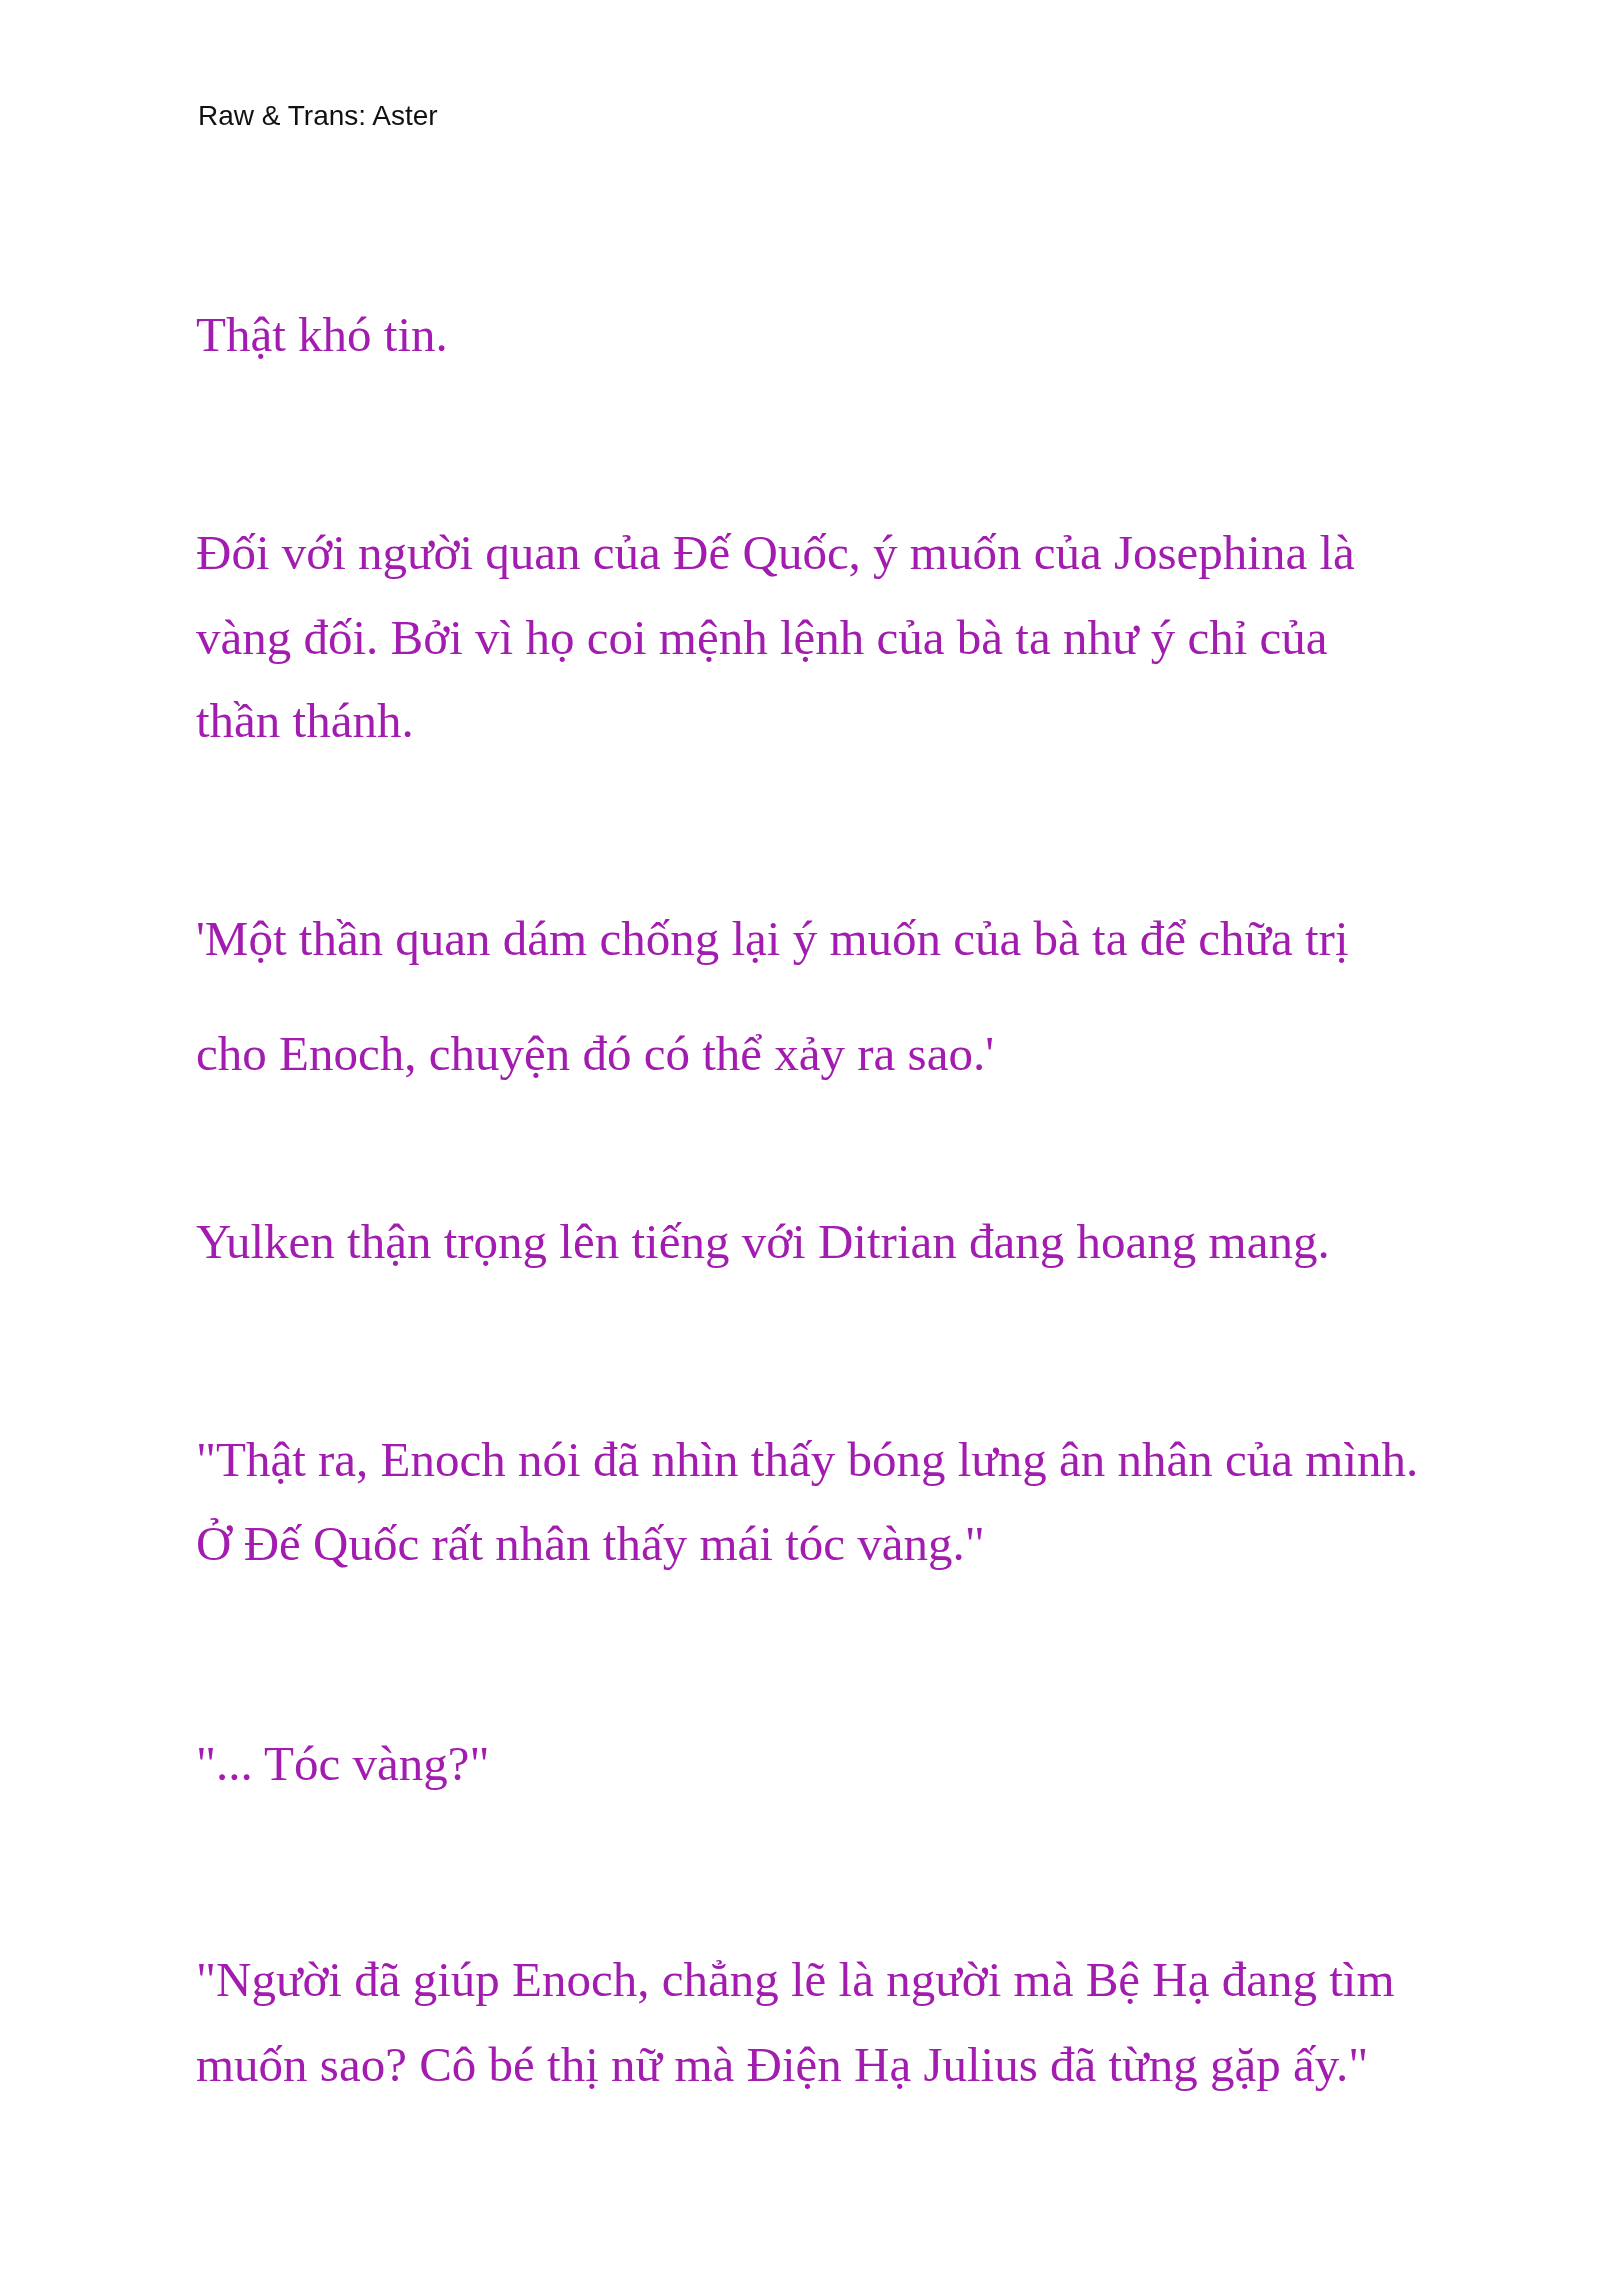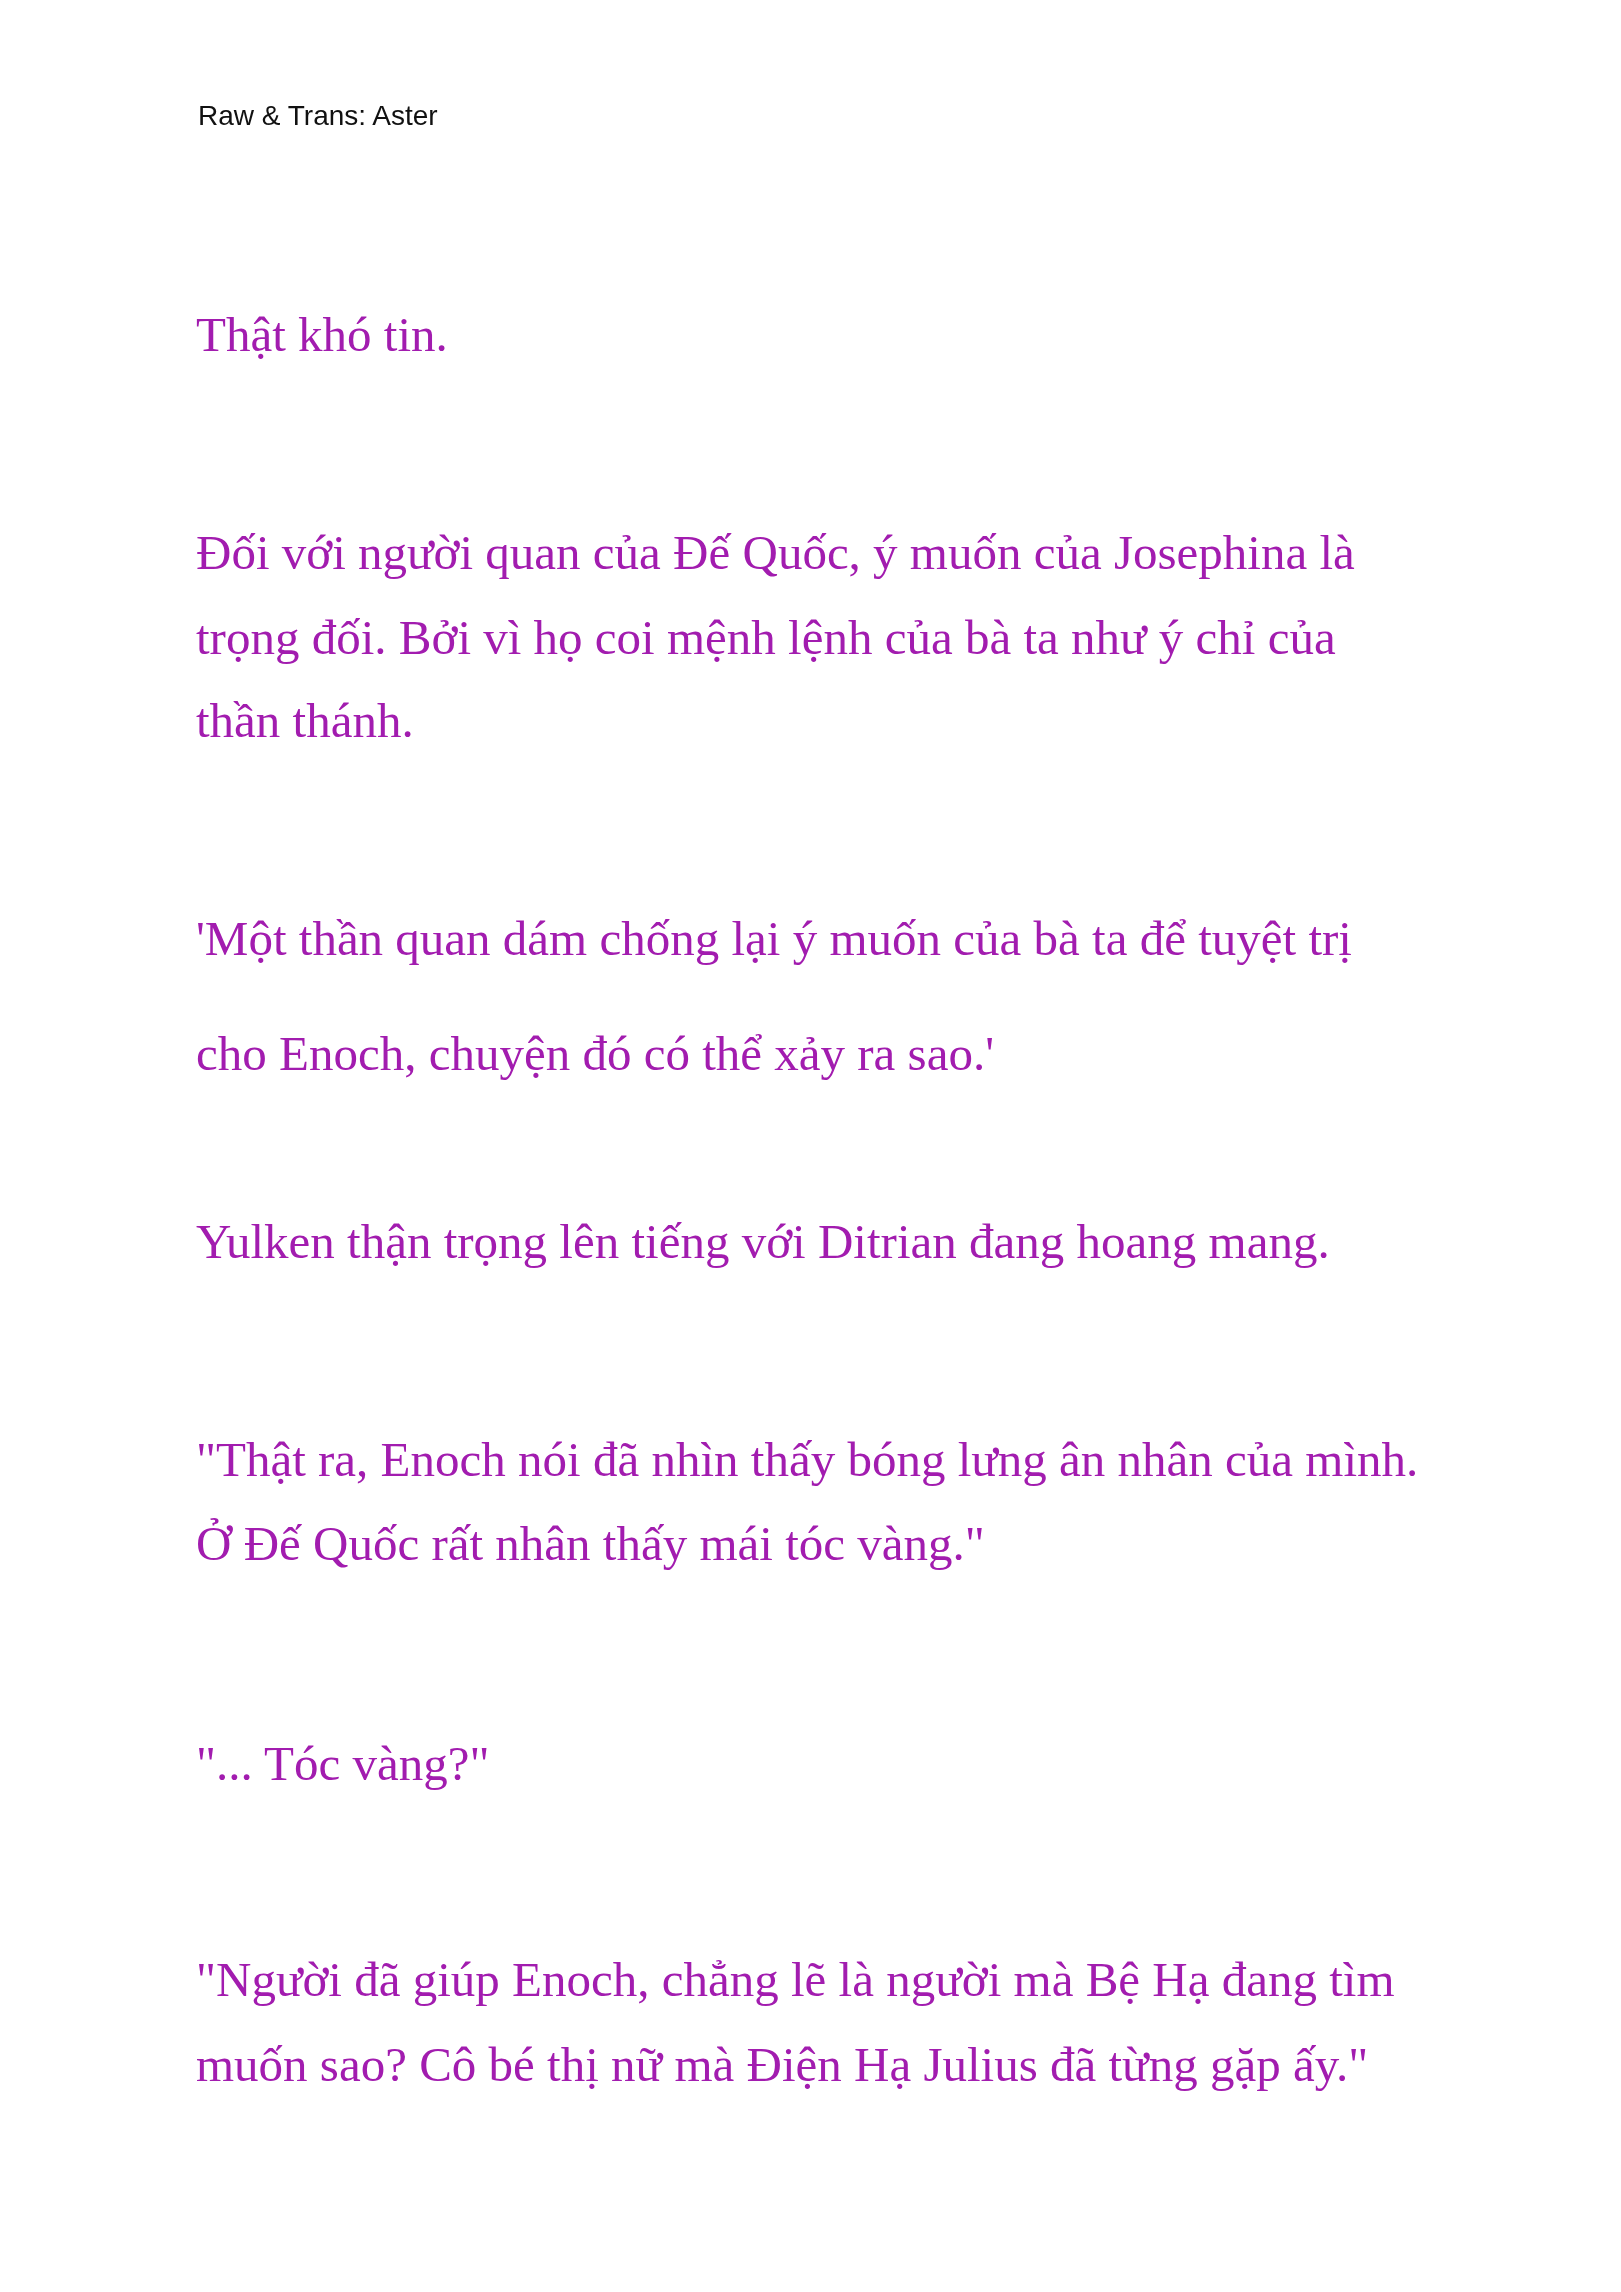--- a/index.html
+++ b/index.html
@@ -46,26 +46,26 @@
 <div class="page">
 
   <div class="credit">Raw &amp; Trans: Aster</div>
 
   <div>
     <div class="line" style="top:310px">Thật khó tin.</div>
   </div>
 
   <div>
     <div class="line" style="top:528px">Đối với người quan của Đế Quốc, ý muốn của Josephina là</div>
-    <div class="line" style="top:613px">trọng đối. Bởi vì họ coi mệnh lệnh của bà ta như ý chỉ của</div>
+    <div class="line" style="top:613px">vàng đối. Bởi vì họ coi mệnh lệnh của bà ta như ý chỉ của</div>
     <div class="line" style="top:696px">thần thánh.</div>
   </div>
 
   <div>
-    <div class="line" style="top:914px">'Một thần quan dám chống lại ý muốn của bà ta để tuyệt trị</div>
+    <div class="line" style="top:914px">'Một thần quan dám chống lại ý muốn của bà ta để chữa trị</div>
     <div class="line" style="top:1029px">cho Enoch, chuyện đó có thể xảy ra sao.'</div>
   </div>
 
   <div>
     <div class="line" style="top:1217px">Yulken thận trọng lên tiếng với Ditrian đang hoang mang.</div>
   </div>
 
   <div>
     <div class="line" style="top:1435px">"Thật ra, Enoch nói đã nhìn thấy bóng lưng ân nhân của mình.</div>
     <div class="line" style="top:1519px">Ở Đế Quốc rất nhân thấy mái tóc vàng."</div>

